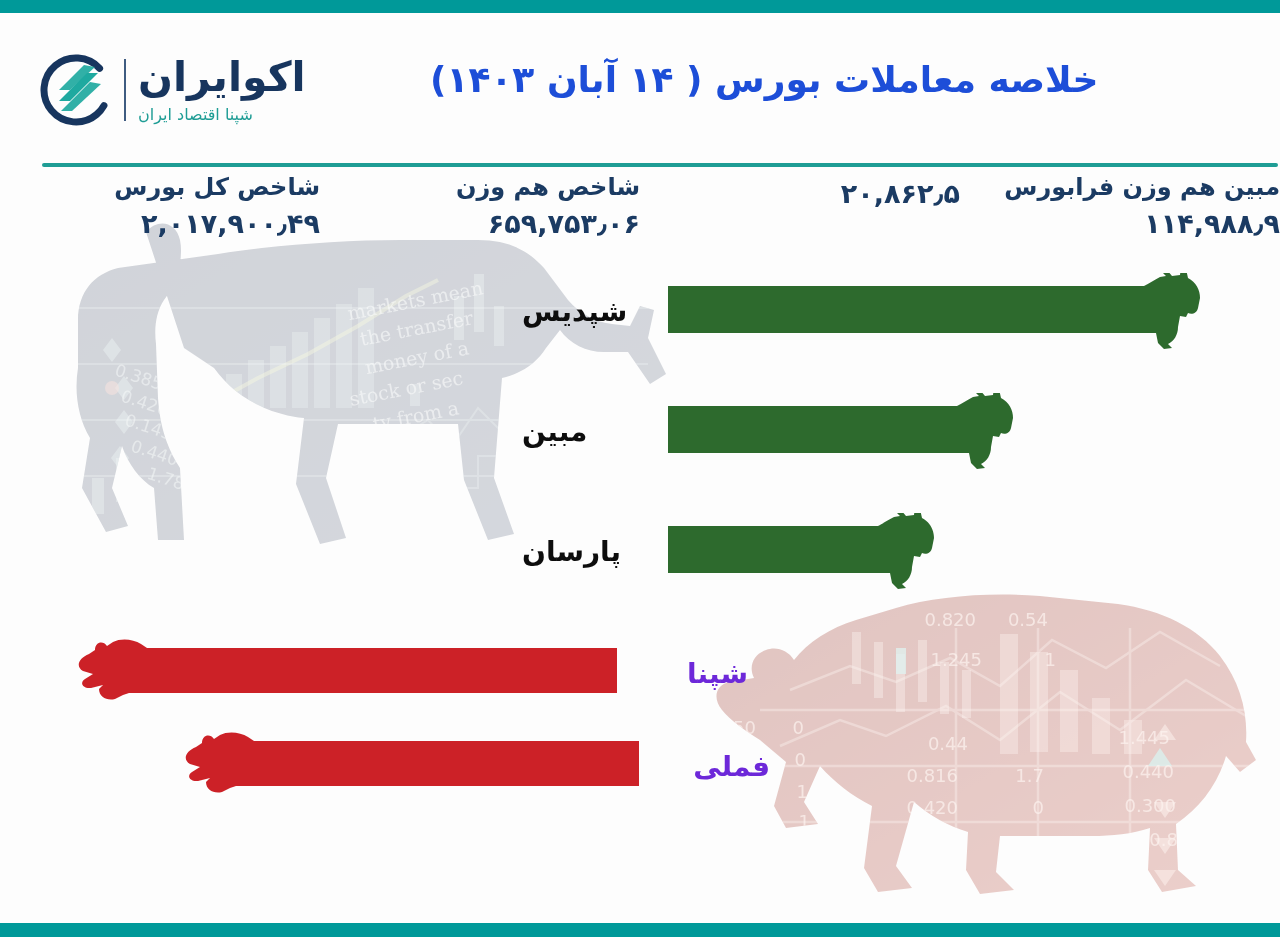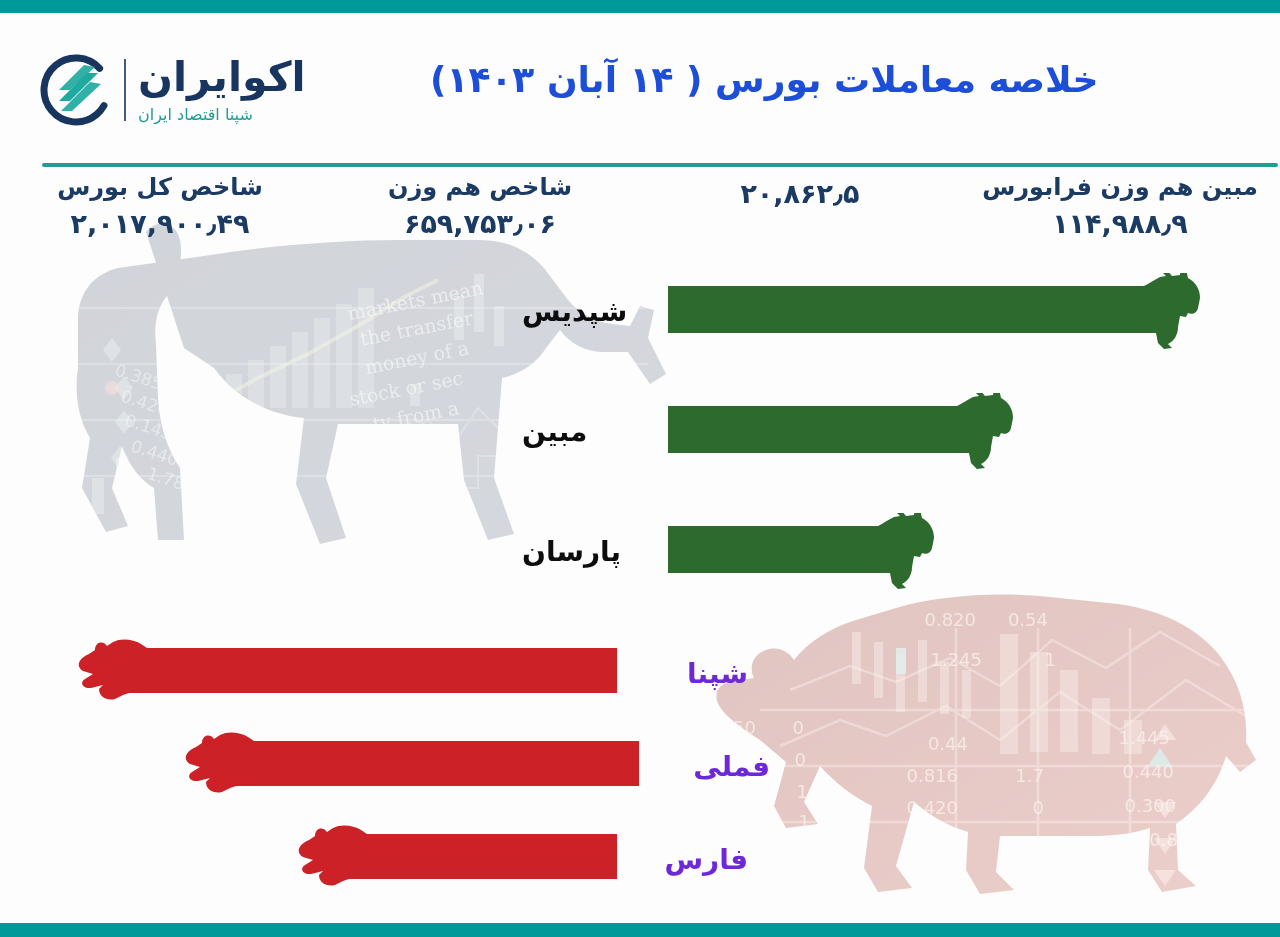--- a/index.html
+++ b/index.html
@@ -60,21 +60,21 @@
     width: 1236px; height: 4px; background: #1f9d95;
     border-radius: 2px;
   }
 
   
   #stats-row {
     position: absolute; top: 172px; left: 0;
     width: 1280px; height: 82px;
     display: flex; flex-direction: row; z-index: 6;
   }
-  .stat { flex: 1 1 0; text-align: center; direction: rtl; }
+  .stat { flex: 1 1 0; direction: rtl; }
   .stat-label {
     font-size: 24px; font-weight: bold; color: #1b3b63;
     line-height: 1.25; white-space: nowrap;
   }
   .stat-value {
     font-size: 27px; font-weight: bold; color: #1b3b63;
     margin-top: 6px; letter-spacing: .5px; white-space: nowrap;
   }
 
   
@@ -468,42 +468,15 @@
      L48 60
      L54 58
      L66 58
      L72 58
      L457 58
      Z" fill="#cc2127"></path>
           </svg>
         </div>
     </div>
 
-    <div class="bar-row row-down" style="top:548px;">
-      <div class="bar-label">فارس</div>
-      <div class="bar-shape" id="down-bar-2" style="width: 322px; left: 295px;">
-          <svg viewBox="0 0 322 76" width="322" height="76" preserveAspectRatio="xMinYMid meet">
-            <path d="M322 13
-     L72 13
-     L66 9
-     C58 4 46 3 38 7
-     L32 11
-     C28 5 20 7 20 15
-     L14 19
-     C4 23 0 31 8 36
-     L18 39
-     L10 44
-     C4 48 8 54 16 53
-     L28 50
-     L24 54
-     C24 62 32 66 40 64
-     L48 60
-     L54 58
-     L66 58
-     L72 58
-     L322 58
-     Z" fill="#cc2127"></path>
-          </svg>
-        </div>
-    </div>
 
   </div>
 </div>
 
 </body></html>

